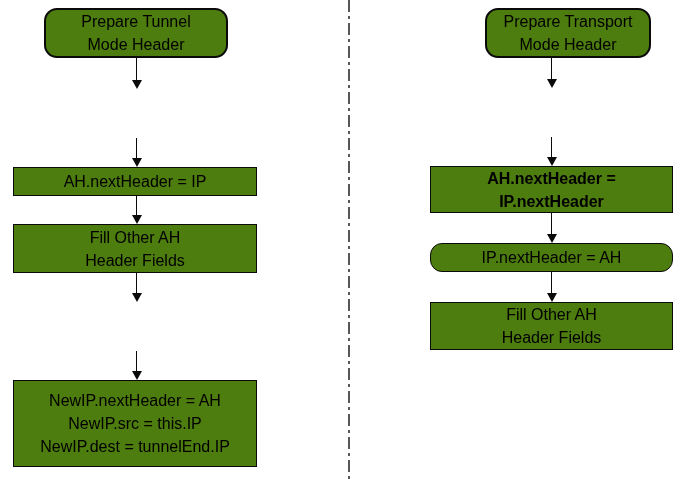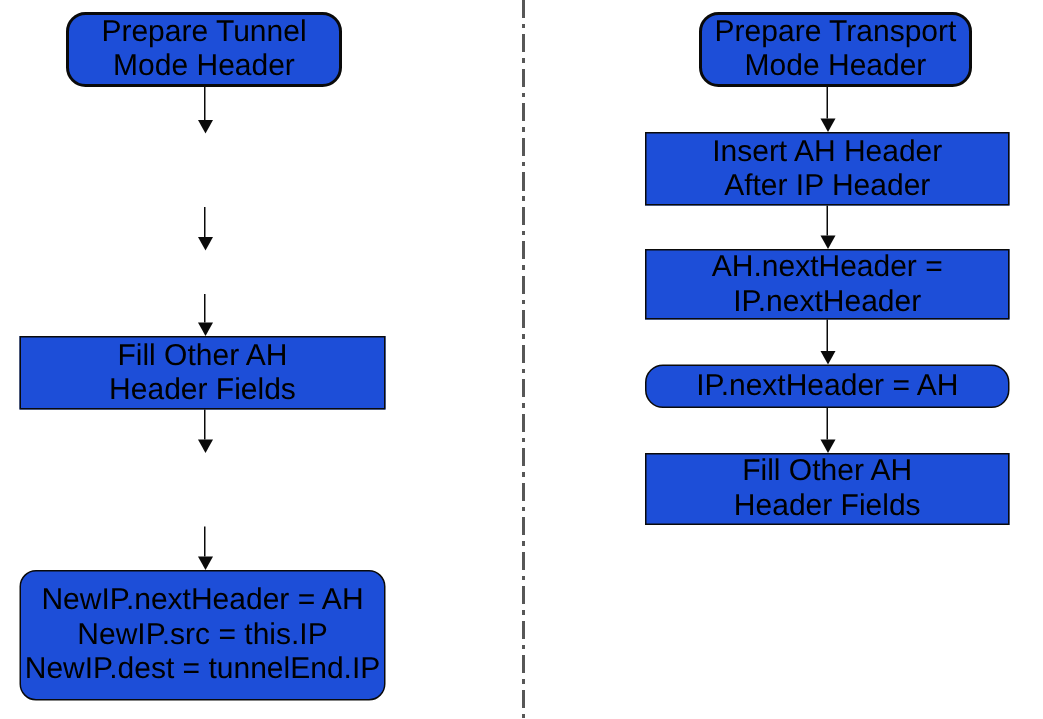--- a/index.html
+++ b/index.html
@@ -6,27 +6,27 @@
   html, body { width: 695px; height: 479px; background: #ffffff; overflow: hidden; }
   body {
     font-family: "Liberation Sans", "DejaVu Sans", sans-serif;
     position: relative;
     color: #000000;
   }
   .canvas { position: absolute; left: 0; top: 0; width: 695px; height: 479px; }
 
   .node {
     position: absolute;
-    background: #1d4ed8;
+    background: #4d7c0f;
     border: 1.5px solid #0a0a0a;
     display: flex;
     align-items: center;
     justify-content: center;
     text-align: center;
-    font-size: 20px;
+    font-size: 16px;
     line-height: 23px;
     white-space: pre-line;
   }
   .terminator {
     border-radius: 13px;
     border-width: 2px;
   }
 
   .arrow {
     position: absolute;
@@ -77,61 +77,60 @@
     <div class="shaft"></div>
     <div class="head"></div>
   </div>
 
 
   <div class="arrow" style="left:131px; top:138px; height:29px;">
     <div class="shaft"></div>
     <div class="head"></div>
   </div>
 
+  <div class="node" style="left:13px; top:167px; width:244px; height:29px;">AH.nextHeader = IP</div>
 
   <div class="arrow" style="left:131px; top:196px; height:28px;">
     <div class="shaft"></div>
     <div class="head"></div>
   </div>
 
   <div class="node" style="left:13px; top:224px; width:244px; height:49px;">Fill Other AH
 Header Fields</div>
 
   <div class="arrow" style="left:131px; top:273px; height:29px;">
     <div class="shaft"></div>
     <div class="head"></div>
   </div>
 
 
   <div class="arrow" style="left:131px; top:351px; height:29px;">
     <div class="shaft"></div>
     <div class="head"></div>
   </div>
 
-  <div class="node" style="left:13px; top:380px; width:244px; height:87px;border-radius:11px;">NewIP.nextHeader = AH
+  <div class="node" style="left:13px; top:380px; width:244px; height:87px;">NewIP.nextHeader = AH
 NewIP.src = this.IP
 NewIP.dest = tunnelEnd.IP</div>
 
-  <div class="node terminator" style="left:466px; top:8px; width:182px; height:50px;">Prepare Transport
+  <div class="node terminator" style="left:485px; top:8px; width:166px; height:50px;">Prepare Transport
 Mode Header</div>
 
   <div class="arrow" style="left:546px; top:58px; height:30px;">
     <div class="shaft"></div>
     <div class="head"></div>
   </div>
 
-  <div class="node" style="left:430px; top:88px; width:243px; height:49px;">Insert AH Header
-After IP Header</div>
 
   <div class="arrow" style="left:546px; top:137px; height:29px;">
     <div class="shaft"></div>
     <div class="head"></div>
   </div>
 
-  <div class="node" style="left:430px; top:166px; width:243px; height:47px;">AH.nextHeader =
+  <div class="node" style="left:430px; top:166px; width:243px; height:47px;font-weight:bold;">AH.nextHeader =
 IP.nextHeader</div>
 
   <div class="arrow" style="left:546px; top:213px; height:30px;">
     <div class="shaft"></div>
     <div class="head"></div>
   </div>
 
   <div class="node" style="left:430px; top:243px; width:243px; height:29px;border-radius:12px;">IP.nextHeader = AH</div>
 
   <div class="arrow" style="left:546px; top:272px; height:30px;">

